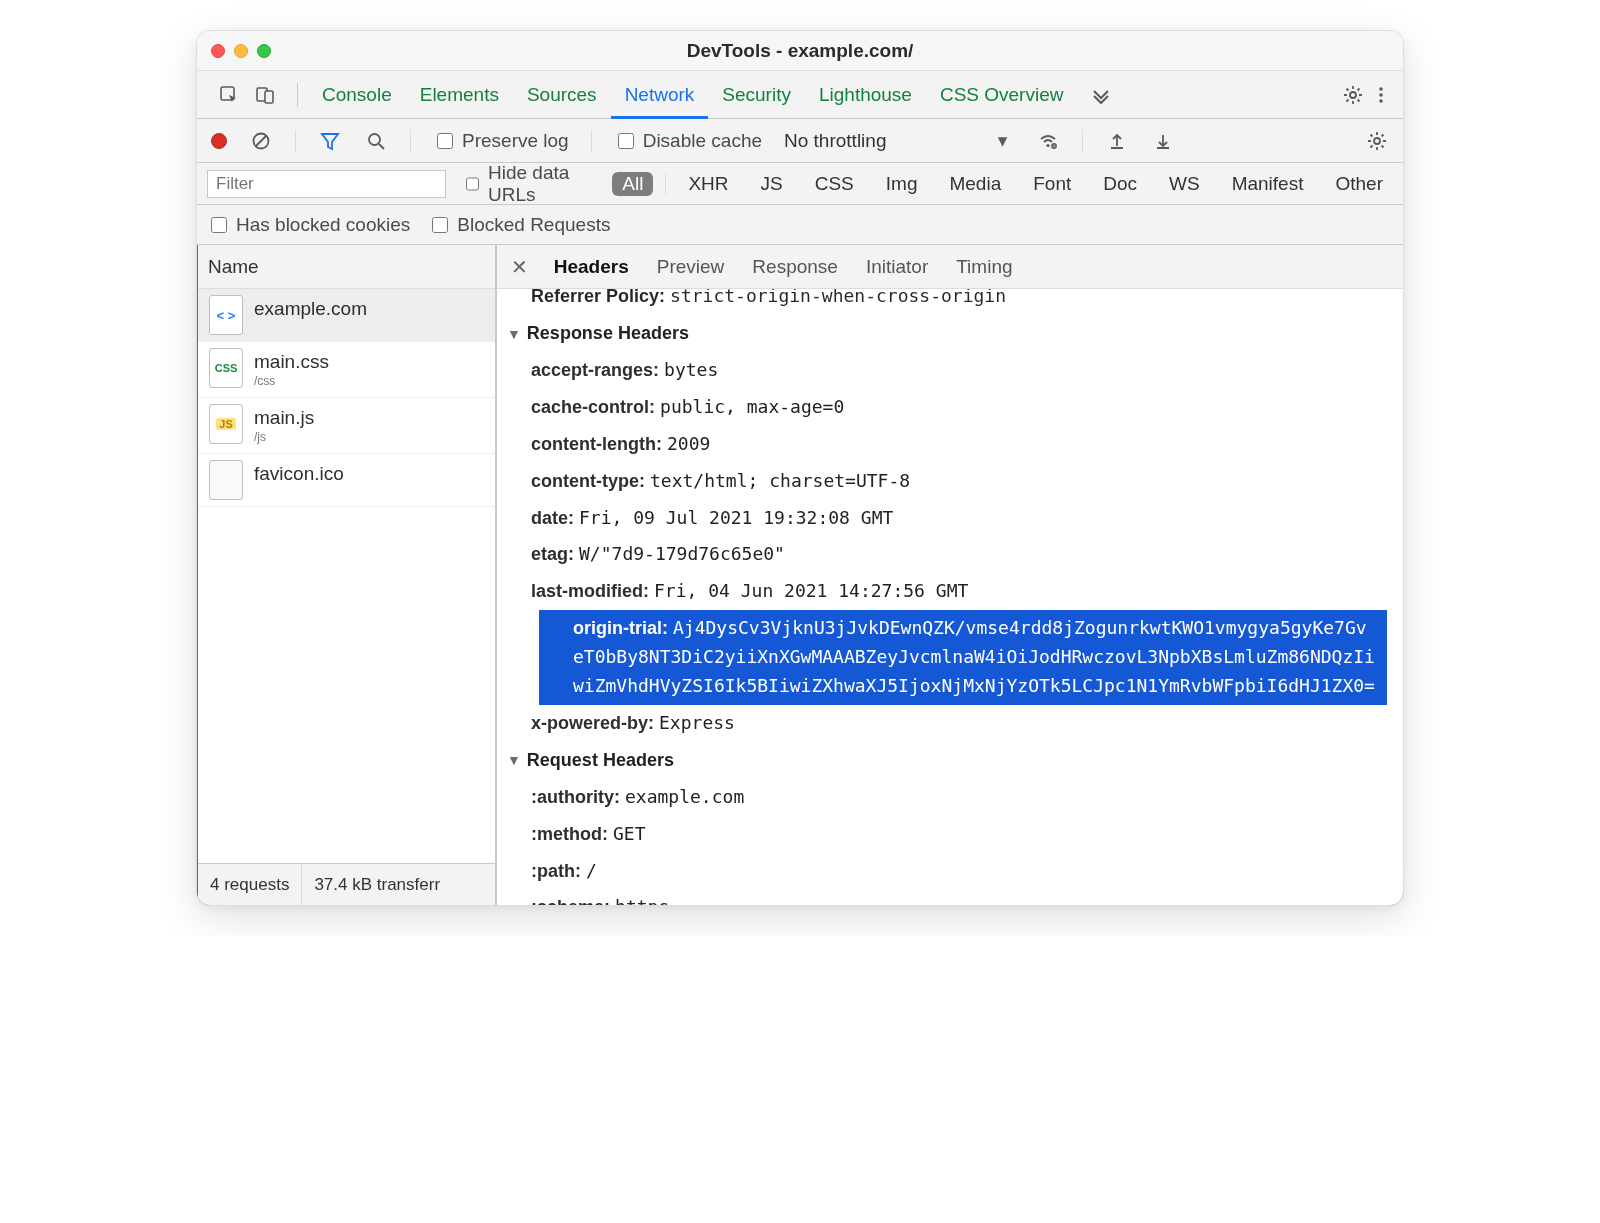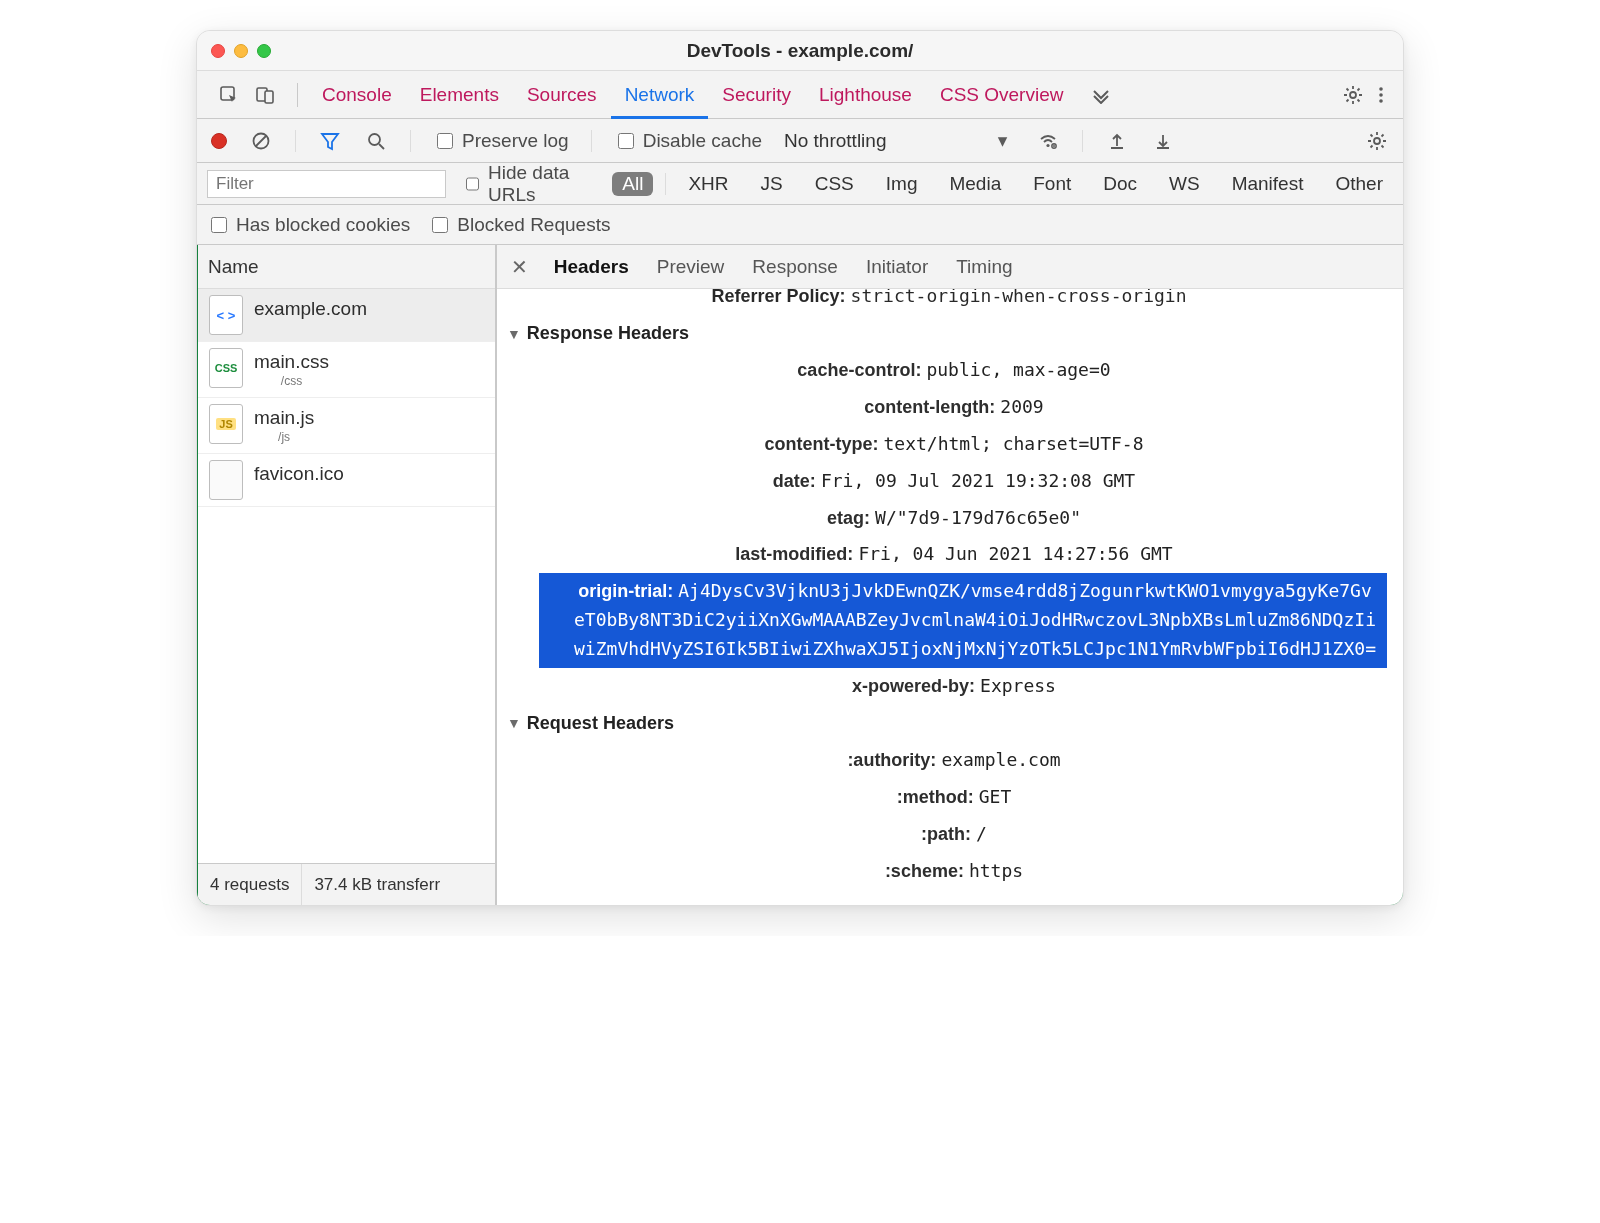--- a/index.html
+++ b/index.html
@@ -55,21 +55,21 @@
     display:flex; align-items:center; height:48px;
     padding: 0 10px;
     background: var(--bg-toolbar);
     border-bottom: 1px solid var(--border);
     gap: 4px;
   }
   .tabs .left-icons { display:flex; gap:12px; padding:0 10px; align-items:center; }
   .tabs .divider { width:1px; height:24px; background:var(--border); margin:0 6px; }
   .tab {
     padding: 0 14px; height:48px; display:flex; align-items:center;
-    color:#be185d; cursor:pointer; white-space:nowrap;
+    color:#15803d; cursor:pointer; white-space:nowrap;
   }
   .tab.active { color:var(--blue); box-shadow: inset 0 -3px 0 var(--blue); }
   .tabs .spacer { flex:1; }
   .icon-btn { width:24px; height:24px; display:inline-flex; align-items:center; justify-content:center; color:#5b5b5b; cursor:pointer; }
 
   .toolbar2 {
     display:flex; align-items:center; gap:22px; height:44px;
     padding: 0 14px;
     background: var(--bg-toolbar);
     border-bottom: 1px solid var(--border);
@@ -99,21 +99,21 @@
   .filter-sep { width:1px; height:22px; background:var(--border-light); }
 
   .filterbar2 {
     display:flex; align-items:center; gap:18px; height:40px;
     padding: 0 10px;
     background: var(--bg-toolbar);
     border-bottom: 1px solid var(--border);
   }
 
   .content {
-    display:flex; height:660px; background:#15803d;text-align:center;
+    display:flex; height:660px; background:#a16207;
   }
   .sidebar {
     width:300px; border-right:2px solid var(--border);
     display:flex; flex-direction:column;
     border-left: 1px solid transparent;
   }
   .sidebar-head {
     height:44px; display:flex; align-items:center; padding:0 10px;
     font-weight:400; color:#333;
     border-bottom:1px solid var(--border-light);
@@ -397,20 +397,21 @@
             <span class="dtab">Initiator</span>
             <span class="dtab">Timing</span>
           </div>
       </div>
       <div class="detail-body" id="detail-body">
           <div class="truncated" style="margin-top: -12px; opacity: 0.9;"><span class="key">Referrer Policy:</span> <span class="val" style="font-family:var(--mono)">strict-origin-when-cross-origin</span></div>
           <div class="section-head">
             <span class="tri">▼</span>
             <span>Response Headers</span>
           </div>
+          <div class="kv"><span class="key">accept-ranges:</span> <span class="val">bytes</span></div>
           <div class="kv"><span class="key">cache-control:</span> <span class="val">public, max-age=0</span></div>
           <div class="kv"><span class="key">content-length:</span> <span class="val">2009</span></div>
           <div class="kv"><span class="key">content-type:</span> <span class="val">text/html; charset=UTF-8</span></div>
           <div class="kv"><span class="key">date:</span> <span class="val">Fri, 09 Jul 2021 19:32:08 GMT</span></div>
           <div class="kv"><span class="key">etag:</span> <span class="val">W/"7d9-179d76c65e0"</span></div>
           <div class="kv"><span class="key">last-modified:</span> <span class="val">Fri, 04 Jun 2021 14:27:56 GMT</span></div>
           <div class="kv highlight"><span class="key">origin-trial:</span> <span class="val">Aj4DysCv3VjknU3jJvkDEwnQZK/vmse4rdd8jZogunrkwtKWO1vmygya5gyKe7GveT0bBy8NT3DiC2yiiXnXGwMAAABZeyJvcmlnaW4iOiJodHRwczovL3NpbXBsLmluZm86NDQzIiwiZmVhdHVyZSI6Ik5BIiwiZXhwaXJ5IjoxNjMxNjYzOTk5LCJpc1N1YmRvbWFpbiI6dHJ1ZX0=</span></div>
           <div class="kv"><span class="key">x-powered-by:</span> <span class="val">Express</span></div>
           <div class="section-head">
             <span class="tri">▼</span>

